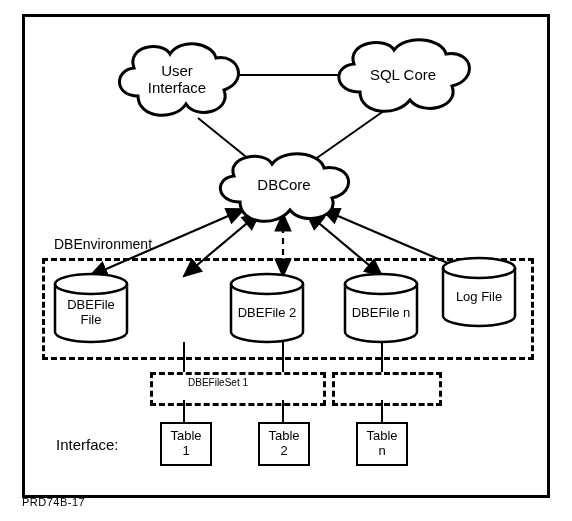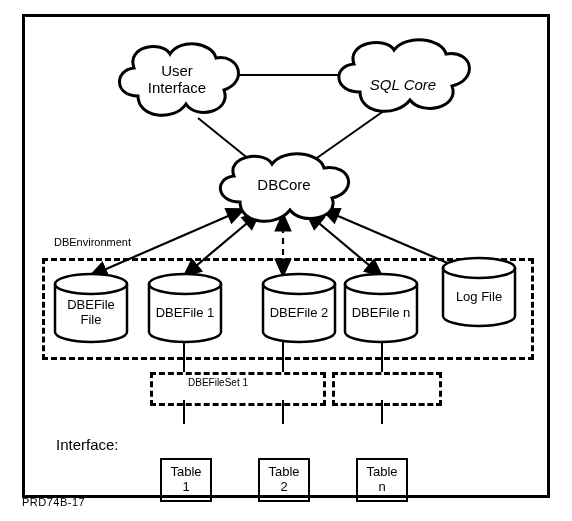--- a/index.html
+++ b/index.html
@@ -11,29 +11,29 @@
   
   .cloud{position:absolute;}
   .cloud svg{display:block;}
   .cloud .label{position:absolute;left:0;right:0;text-align:center;font-size:15px;line-height:1.15;}
 
   
   #lines{position:absolute;left:0;top:0;width:572px;height:521px;pointer-events:none;}
 
   
   .dashed-box{position:absolute;border:3px dashed #000;}
-  .group-label{position:absolute;font-size:11px;}
+  .group-label{position:absolute;font-size:14px;}
 
   
   .cyl{position:absolute;}
   .cyl svg{display:block;}
   .cyl .label{position:absolute;left:0;right:0;text-align:center;font-size:13px;line-height:1.15;}
 
   
-  .tbox{position:absolute;border:2.5px solid #000;text-align:center;font-size:13px;line-height:1.15;display:flex;align-items:center;justify-content:center;margin-top:36px;}
+  .tbox{position:absolute;border:2.5px solid #000;text-align:center;font-size:13px;line-height:1.15;display:flex;align-items:center;justify-content:center;}
 
   
   .caption{position:absolute;font-size:11px;left:22px;top:496px;letter-spacing:0.5px;}
 
   .static-text{position:absolute;font-size:15px;}
 </style>
 </head>
 <body>
 
 <div id="stage">
@@ -77,21 +77,21 @@
       <path d="M30,62 C6,62 6,36 26,34 C18,12 54,6 62,20 C72,4 104,8 108,24 C132,20 140,48 116,56 C124,78 88,86 78,70 C66,88 30,84 30,62 Z" fill="#fff" stroke="#000" stroke-width="3"></path>
     </svg>
     <div class="label" style="top:28px;white-space:pre;">User
 Interface</div>
   </div>
 
   <div class="cloud" style="left:328px;top:32px;width:150px;height:86px;">
     <svg width="150" height="86" viewBox="0 0 150 86">
       <path d="M32,60 C6,60 4,34 26,32 C18,10 58,4 66,18 C78,2 114,6 118,22 C146,18 150,48 124,54 C132,76 94,84 82,68 C68,86 32,82 32,60 Z" fill="#fff" stroke="#000" stroke-width="3"></path>
     </svg>
-    <div class="label" style="top:44px;font-style:italic;">SQL Core</div>
+    <div class="label" style="top:34px;">SQL Core</div>
   </div>
 
   <div class="cloud" style="left:210px;top:148px;width:148px;height:78px;">
     <svg width="148" height="78" viewBox="0 0 148 78">
       <path d="M30,54 C6,54 4,30 24,28 C16,8 54,2 62,16 C74,0 110,4 114,20 C142,16 148,44 122,50 C130,70 92,78 80,62 C66,80 30,76 30,54 Z" fill="#fff" stroke="#000" stroke-width="3"></path>
     </svg>
     <div class="label" style="top:28px;">DBCore</div>
   </div>
 
   <div class="group-label" style="left:54px;top:236px;">DBEnvironment</div>
@@ -100,30 +100,22 @@
   <div class="cyl" style="left:52px;top:272px;width:78px;height:72px;">
     <svg width="78" height="72" viewBox="0 0 78 72">
       <ellipse cx="39" cy="12" rx="36" ry="10" fill="#fff" stroke="#000" stroke-width="2.5"></ellipse>
       <path d="M3,12 L3,60 A36 10 0 0 0 75,60 L75,12" fill="#fff" stroke="#000" stroke-width="2.5"></path>
       <path d="M3,12 A36 10 0 0 0 75,12" fill="none" stroke="#000" stroke-width="2.5"></path>
     </svg>
     <div class="label" style="top:26px;white-space:pre;">DBEFile
 File</div>
   </div>
 
-  <div class="cyl" style="left:146px;top:272px;width:78px;height:72px;">
-    <svg width="78" height="72" viewBox="0 0 78 72">
-      <ellipse cx="39" cy="12" rx="36" ry="10" fill="#fff" stroke="#000" stroke-width="2.5"></ellipse>
-      <path d="M3,12 L3,60 A36 10 0 0 0 75,60 L75,12" fill="#fff" stroke="#000" stroke-width="2.5"></path>
-      <path d="M3,12 A36 10 0 0 0 75,12" fill="none" stroke="#000" stroke-width="2.5"></path>
-    </svg>
-    <div class="label" style="top:34px;">DBEFile 1</div>
-  </div>
 
-  <div class="cyl" style="left:260px;top:272px;width:78px;height:72px;">
+  <div class="cyl" style="left:228px;top:272px;width:78px;height:72px;">
     <svg width="78" height="72" viewBox="0 0 78 72">
       <ellipse cx="39" cy="12" rx="36" ry="10" fill="#fff" stroke="#000" stroke-width="2.5"></ellipse>
       <path d="M3,12 L3,60 A36 10 0 0 0 75,60 L75,12" fill="#fff" stroke="#000" stroke-width="2.5"></path>
       <path d="M3,12 A36 10 0 0 0 75,12" fill="none" stroke="#000" stroke-width="2.5"></path>
     </svg>
     <div class="label" style="top:34px;">DBEFile 2</div>
   </div>
 
   <div class="cyl" style="left:342px;top:272px;width:78px;height:72px;">
     <svg width="78" height="72" viewBox="0 0 78 72">

